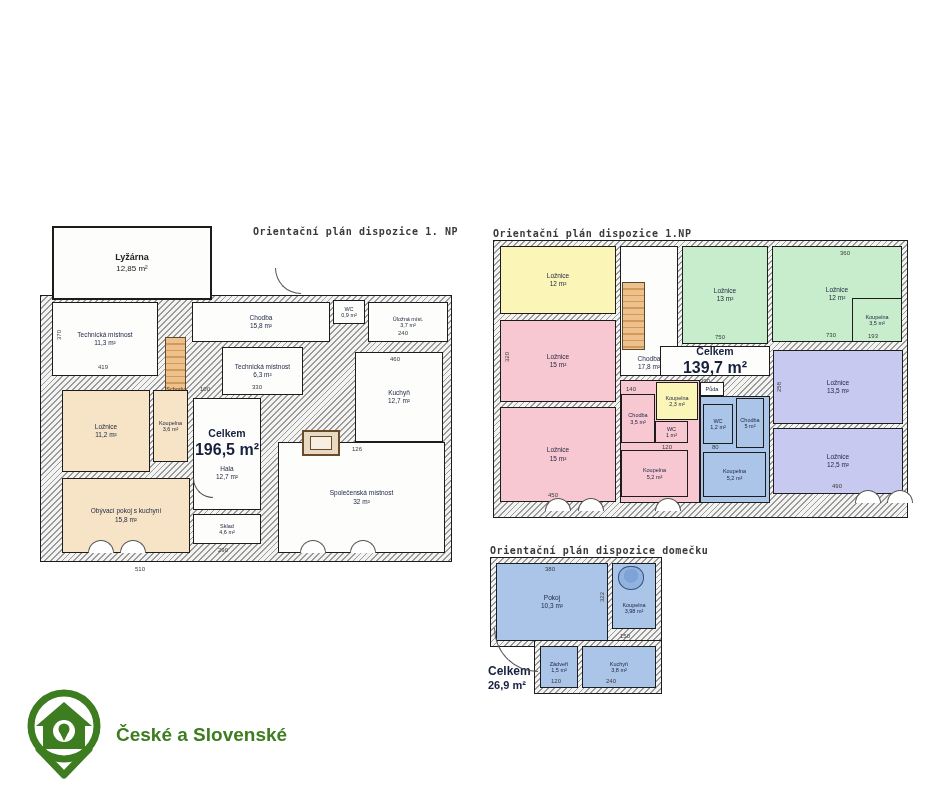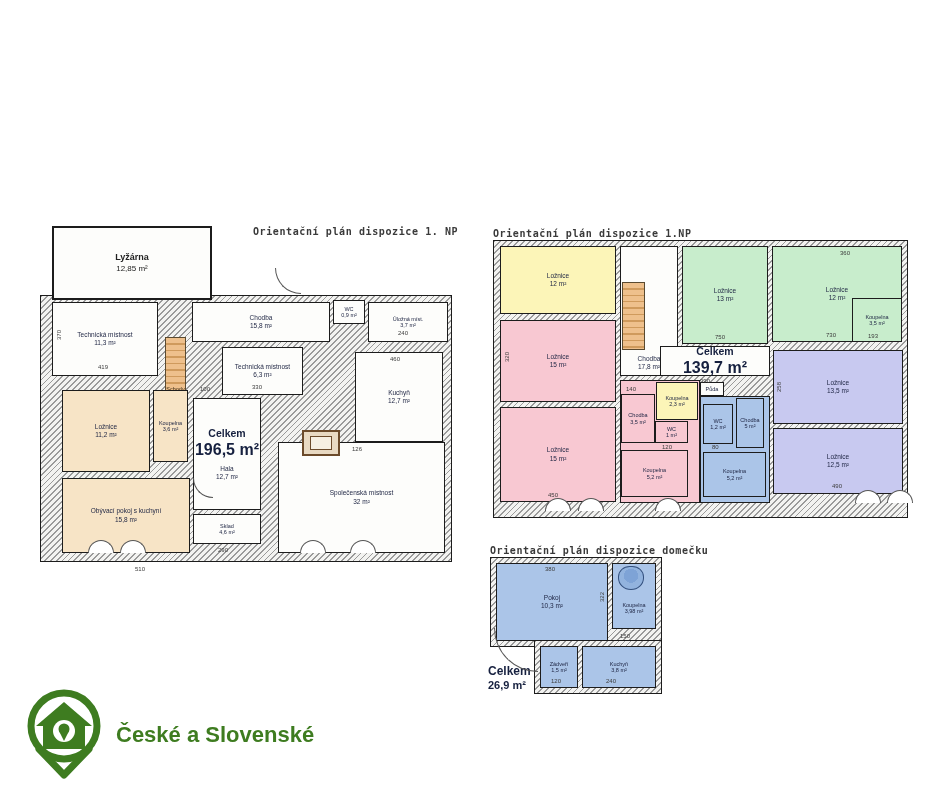--- a/index.html
+++ b/index.html
@@ -33,21 +33,21 @@
   .arc{position:absolute;box-sizing:border-box;border:1px solid #555;background:transparent;
        border-right:none;border-top:none;border-radius:0 0 0 100%;}
   .scallop{position:absolute;width:26px;height:13px;background:#fff;border:1px solid #555;
            border-bottom:none;border-radius:26px 26px 0 0;box-sizing:border-box;}
   .fireplace{position:absolute;background:#e8d9c2;border:2px solid #6b4a2a;box-sizing:border-box;}
   .fireplace .inner{position:absolute;left:6px;top:4px;right:6px;bottom:4px;background:#f6efe2;border:1px solid #6b4a2a;}
   .shower{position:absolute;background:radial-gradient(circle at 50% 40%,#7ea3d6 0 40%,#92b3de 40% 100%);
           border:1px solid #33507e;border-radius:45% 45% 50% 50%;box-sizing:border-box;}
   .logo{position:absolute;left:20px;top:686px;display:flex;align-items:center;}
   .logo-text{margin-left:8px;}
-  .logo-line1{font-size:22px;font-weight:bold;color:#3e7c20;line-height:1.05;}
+  .logo-line1{font-size:19px;font-weight:bold;color:#3e7c20;line-height:1.05;}
   .logo-line2{font-size:31px;font-weight:bold;color:#f7941e;line-height:1.0;letter-spacing:1px;}
   .badge{position:absolute;left:726px;top:731px;width:180px;height:30px;background:#567a1f;
          border:1px solid #6f9230;border-radius:6px;display:flex;align-items:center;justify-content:center;}
   .badge span{color:#ffffff;font-weight:bold;font-size:16px;letter-spacing:0.2px;}
 </style>
 </head>
 <body>
 
 <div id="stage">
 

